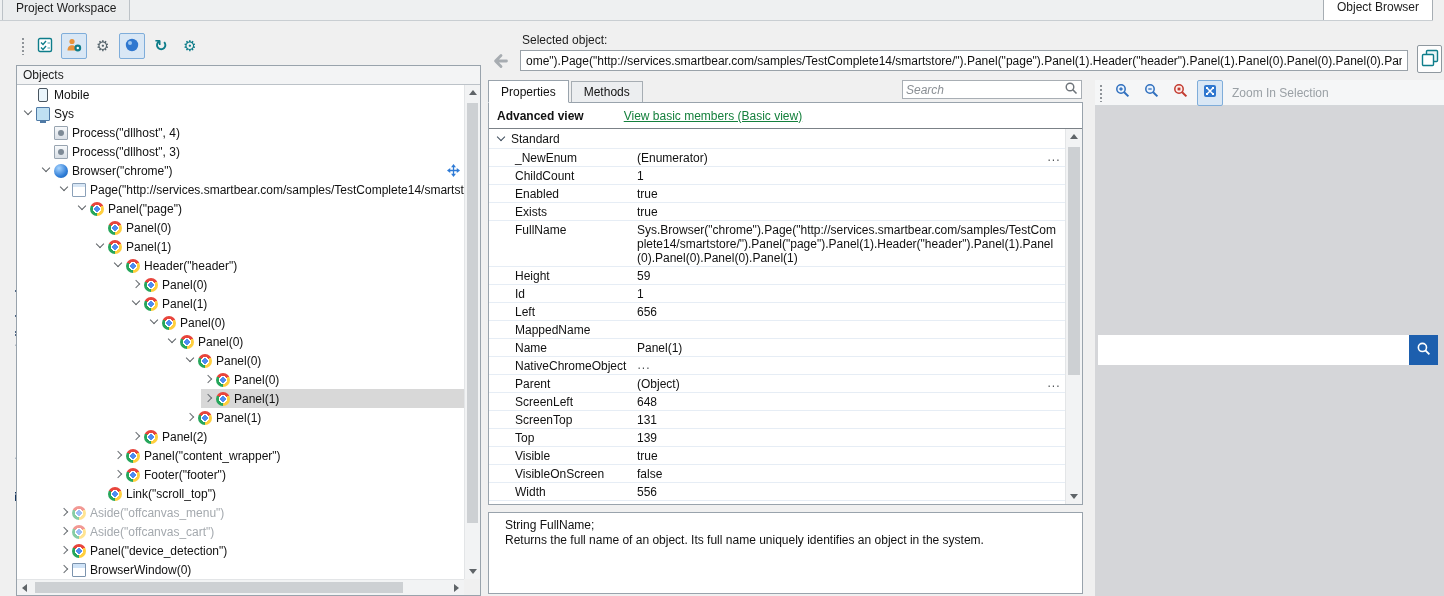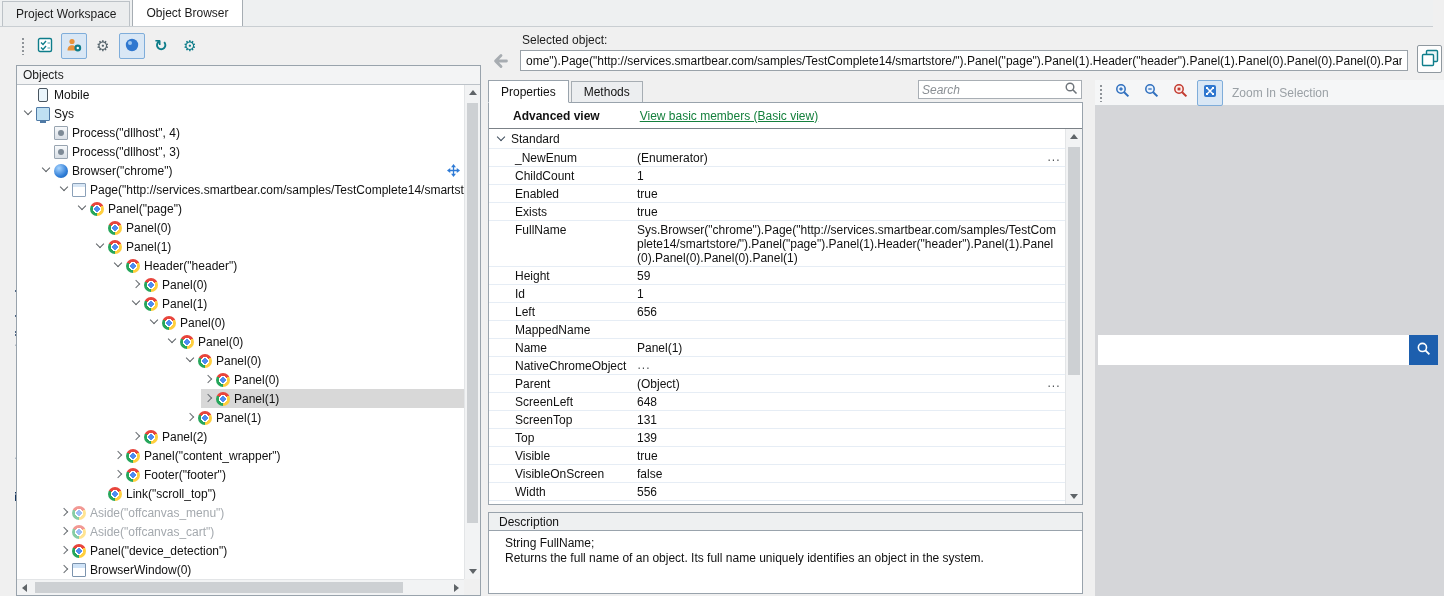--- a/index.html
+++ b/index.html
@@ -1,21 +1,21 @@
 <!DOCTYPE html>
 <html><head>
 <meta charset="utf-8">
 <style>
   * { margin:0; padding:0; box-sizing:border-box; }
   html,body { width:1444px; height:596px; overflow:hidden; }
   body { font-family:"Liberation Sans","DejaVu Sans",sans-serif; font-size:12px; color:#111; background:#f0f0f0; }
   .app { position:relative; width:1444px; height:596px; background:#f0f0f0; }
 
   
-  .tabbar { position:absolute; top:0; left:0; right:11px; height:27px; background:#eef0f1; border-bottom:1px solid #c9ced2; display:flex; align-items:flex-end; }
+  .tabbar { position:absolute; top:0; left:0; right:11px; height:21px; background:#eef0f1; border-bottom:1px solid #c9ced2; display:flex; align-items:flex-end;justify-content:space-between; }
   .wtab { height:25px; padding:0 13px; display:flex; align-items:center; background:#ebedee; border:1px solid #bcc2c7; border-bottom:none; margin-left:2px; color:#1c1c1c; cursor:default; }
   .wtab.active { background:#fff; height:27px; border-color:#a6adb3; position:relative; z-index:2; }
 
   
   .vnote { position:absolute; top:27px; left:0; width:17px; bottom:0; background:#f0f0f0; }
   .vnote span { position:absolute; left:13px; top:474px; transform:rotate(-90deg); transform-origin:0 0; font-weight:bold; font-size:11px; color:#17365d; white-space:nowrap; }
 
   
   .ltoolbar { position:absolute; top:27px; left:17px; width:464px; height:38px; display:flex; align-items:center; gap:3px; padding:0 3px; }
   .grip { width:4px; height:18px; margin:0 4px 0 1px; background-image:radial-gradient(circle,#8f9499 1px,rgba(0,0,0,0) 1.2px); background-size:4px 4px; }
@@ -70,27 +70,27 @@
   .backbtn { border:none; background:none; margin:18px 6px 0 0; cursor:pointer; width:26px; height:26px; display:flex; align-items:center; justify-content:center; }
   .selcol { flex:1 1 auto; display:flex; flex-direction:column; min-width:0; }
   .sellabel { margin:2px 0 3px 2px; color:#1c1c1c; }
   .seltext { height:21px; border:1px solid #9aa2a9; background:#fff; padding:0 5px; font:12px "Liberation Sans","DejaVu Sans",sans-serif; color:#111; width:100%; }
   .copybtn { margin:14px 2px 0 9px; width:25px; height:28px; background:#fdfdfd; border:1px solid #8f989f; border-radius:2px; cursor:pointer; display:flex; align-items:center; justify-content:center; }
 
   
   .ptabsrow { position:absolute; left:488px; top:80px; width:595px; height:23px; display:flex; align-items:flex-end; border-bottom:1px solid #99a3ac; }
   .ptab { padding:0 12px; height:21px; display:flex; align-items:center; background:#eceef0; border:1px solid #a6adb3; border-bottom:none; margin-right:2px; cursor:default; }
   .ptab.active { background:#fff; height:23px; border-color:#99a3ac; margin-bottom:-1px; border-bottom:1px solid #fff; z-index:3; }
-  .psearch { position:absolute; right:1px; bottom:3px; width:164px; height:19px; background:#fff; border:1px solid #a8aeb4; display:flex; align-items:center; padding:0 3px; }
+  .psearch { position:absolute; right:1px; bottom:3px; width:180px; height:19px; background:#fff; border:1px solid #a8aeb4; display:flex; align-items:center; padding:0 3px; }
   .psearch input { flex:1 1 auto; border:none; outline:none; font:12px "Liberation Sans","DejaVu Sans",sans-serif; min-width:0; }
   .psearch input::placeholder { font-style:italic; color:#8a8f94; }
 
   
   .propspanel { position:absolute; left:488px; top:103px; width:595px; height:402px; background:#fff; border:1px solid #99a3ac; border-top:none; }
-  .pviewrow { height:26px; display:flex; align-items:center; padding:0 24px; border-bottom:1px solid #7b8187; background:#fff; }
+  .pviewrow { height:26px; display:flex; align-items:center; padding:0 8px; border-bottom:1px solid #7b8187; background:#fff; }
   .pview-label { font-weight:bold; margin-right:40px; }
   .pview-link { color:#15803d; text-decoration:underline; cursor:pointer; }
   .pgroup { height:20px; display:flex; align-items:center; padding:0 6px; border-bottom:1px solid #e8eef5; }
   .gchev { width:12px; height:12px; position:relative; margin-right:4px; }
   .gchev::before { content:""; position:absolute; left:3px; top:1px; width:5px; height:5px; border-right:1.5px solid #3c4b5a; border-top:1.5px solid #3c4b5a; transform:rotate(135deg); }
   .gname { font-weight:normal; }
   .ptable { position:absolute; left:0; top:46px; right:17px; bottom:0; overflow:hidden; }
   .prop-row { display:flex; align-items:flex-start; border-bottom:1px solid #e6edf5; min-height:18px; }
   .prop-row.tall { min-height:46px; }
   .prop-name { flex:0 0 144px; padding:2px 4px 1px 26px; line-height:14px; }
@@ -491,23 +491,20 @@
         </div>
       </div>
     <div class="pscroll">
       <span class="tri up"></span>
       <div class="sb-thumb-v"></div>
       <span class="tri down"></span>
     </div>
   </div>
 
   <div class="descpanel">
-    <div class="deschead">
-      <span>Description</span>
-    </div>
     <div class="descbody">
       <div>String FullName;</div>
       <div>Returns the full name of an object.  Its full name uniquely identifies an object in the system.</div>
     </div>
   </div>
 
   <div class="prevpanel">
     <div class="ptoolbar">
       <span class="grip"></span>
       <button class="tbtn">

